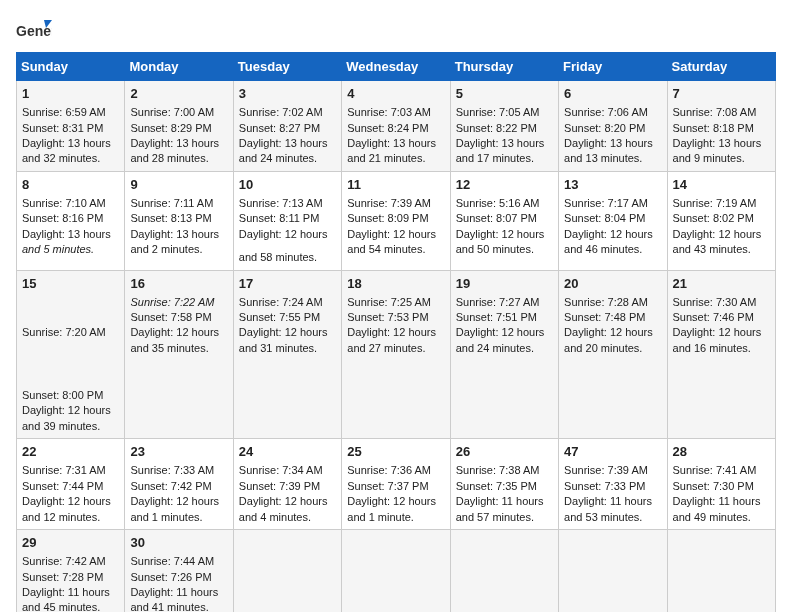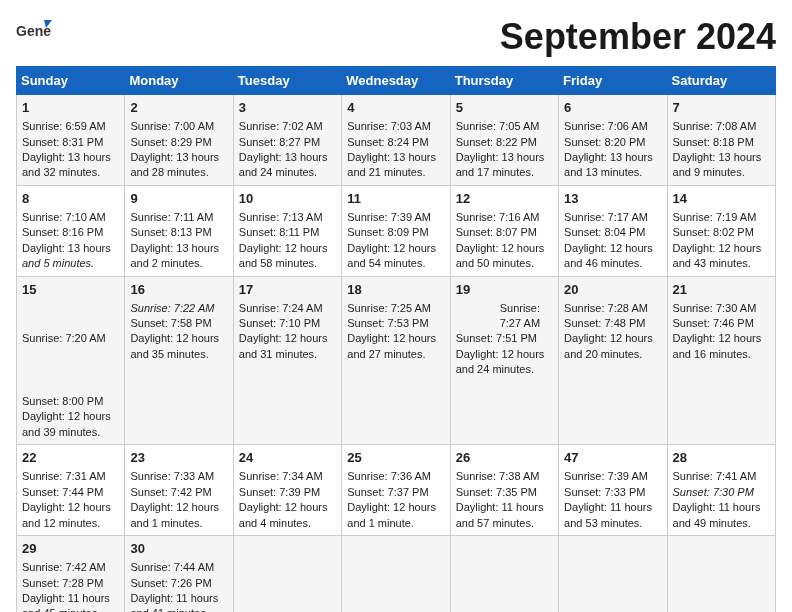--- a/index.html
+++ b/index.html
@@ -85,21 +85,20 @@
 <body>
 
 <div class="header-area">
   <div class="logo">
     <svg class="logo-icon" viewBox="0 0 36 28" fill="none" xmlns="http://www.w3.org/2000/svg">
       <text x="0" y="20" font-size="14" font-weight="bold" fill="#333">General</text>
       <polygon points="28,4 36,4 30,12" fill="#1565c0"></polygon>
     </svg>
   </div>
   <div class="title-area">
-    <div class="calendar-title">September 2024</div>
   </div>
 </div>
 
 <table>
   <thead>
     <tr>
       <th>Sunday</th>
       <th>Monday</th>
       <th>Tuesday</th>
       <th>Wednesday</th>
@@ -173,32 +172,32 @@
           <span style="display: block;">Sunrise: 7:11 AM</span>
           <span style="display: block;">Sunset: 8:13 PM</span>
           <span style="display: block;">Daylight: 13 hours</span>
           <span style="display: block;">and 2 minutes.</span>
         </td>
         <td>
           <span class="day-num">10</span>
           <span style="display: block;">Sunrise: 7:13 AM</span>
           <span style="display: block;">Sunset: 8:11 PM</span>
           <span style="display: block;">Daylight: 12 hours</span>
-          <span style="display: block;">and 58 minutes.</span>
+          <span style="display: block; margin-top: 8px;">and 58 minutes.</span>
         </td>
         <td>
           <span class="day-num">11</span>
           <span style="display: block;">Sunrise: 7:39 AM</span>
           <span style="display: block;">Sunset: 8:09 PM</span>
           <span style="display: block;">Daylight: 12 hours</span>
           <span style="display: block;">and 54 minutes.</span>
         </td>
         <td>
           <span class="day-num">12</span>
-          <span style="display: block;">Sunrise: 7:16 AM</span>
+          <span style="display: block;">Sunrise: 5:16 AM</span>
           <span style="display: block;">Sunset: 8:07 PM</span>
           <span style="display: block;">Daylight: 12 hours</span>
           <span style="display: block;">and 50 minutes.</span>
         </td>
         <td>
           <span class="day-num">13</span>
           <span style="display: block;">Sunrise: 7:17 AM</span>
           <span style="display: block;">Sunset: 8:04 PM</span>
           <span style="display: block;">Daylight: 12 hours</span>
           <span style="display: block;">and 46 minutes.</span>
@@ -222,34 +221,34 @@
         <td>
           <span class="day-num">16</span>
           <span style="display: block; font-style: italic;">Sunrise: 7:22 AM</span>
           <span style="display: block;">Sunset: 7:58 PM</span>
           <span style="display: block;">Daylight: 12 hours</span>
           <span style="display: block;">and 35 minutes.</span>
         </td>
         <td>
           <span class="day-num">17</span>
           <span style="display: block;">Sunrise: 7:24 AM</span>
-          <span style="display: block;">Sunset: 7:10 PM</span>
+          <span style="display: block;">Sunset: 7:55 PM</span>
           <span style="display: block;">Daylight: 12 hours</span>
           <span style="display: block;">and 31 minutes.</span>
         </td>
         <td>
           <span class="day-num">18</span>
           <span style="display: block;">Sunrise: 7:25 AM</span>
           <span style="display: block;">Sunset: 7:53 PM</span>
           <span style="display: block;">Daylight: 12 hours</span>
           <span style="display: block;">and 27 minutes.</span>
         </td>
         <td>
           <span class="day-num">19</span>
-          <span style="display: block; margin-left: 44px;">Sunrise: 7:27 AM</span>
+          <span style="display: block;">Sunrise: 7:27 AM</span>
           <span style="display: block;">Sunset: 7:51 PM</span>
           <span style="display: block;">Daylight: 12 hours</span>
           <span style="display: block;">and 24 minutes.</span>
         </td>
         <td>
           <span class="day-num">20</span>
           <span style="display: block;">Sunrise: 7:28 AM</span>
           <span style="display: block;">Sunset: 7:48 PM</span>
           <span style="display: block;">Daylight: 12 hours</span>
           <span style="display: block;">and 20 minutes.</span>
@@ -301,21 +300,21 @@
         <td>
           <span class="day-num">47</span>
           <span style="display: block;">Sunrise: 7:39 AM</span>
           <span style="display: block;">Sunset: 7:33 PM</span>
           <span style="display: block;">Daylight: 11 hours</span>
           <span style="display: block;">and 53 minutes.</span>
         </td>
         <td>
           <span class="day-num">28</span>
           <span style="display: block;">Sunrise: 7:41 AM</span>
-          <span style="display: block; font-style: italic;">Sunset: 7:30 PM</span>
+          <span style="display: block;">Sunset: 7:30 PM</span>
           <span style="display: block;">Daylight: 11 hours</span>
           <span style="display: block;">and 49 minutes.</span>
         </td>
       </tr>
       <tr>
         <td>
           <span class="day-num">29</span>
           <span style="display: block;">Sunrise: 7:42 AM</span>
           <span style="display: block;">Sunset: 7:28 PM</span>
           <span style="display: block;">Daylight: 11 hours</span>

